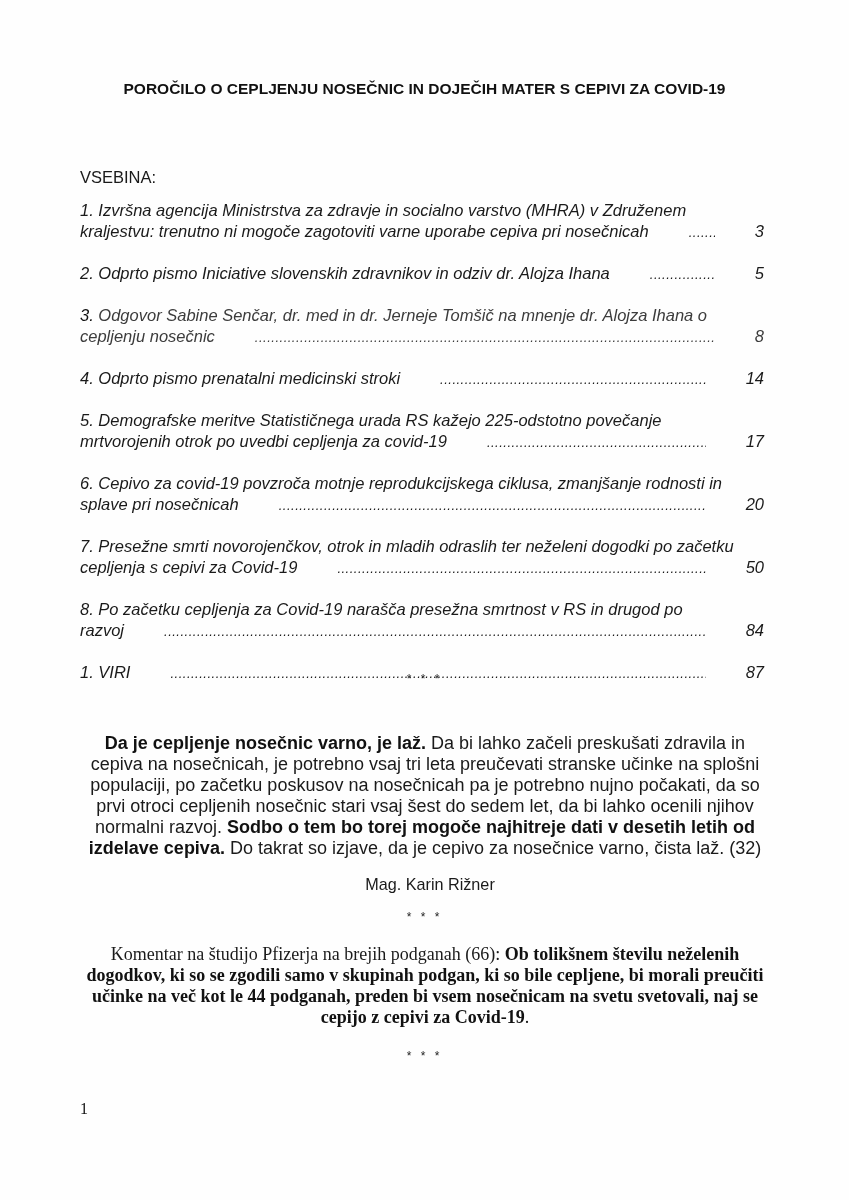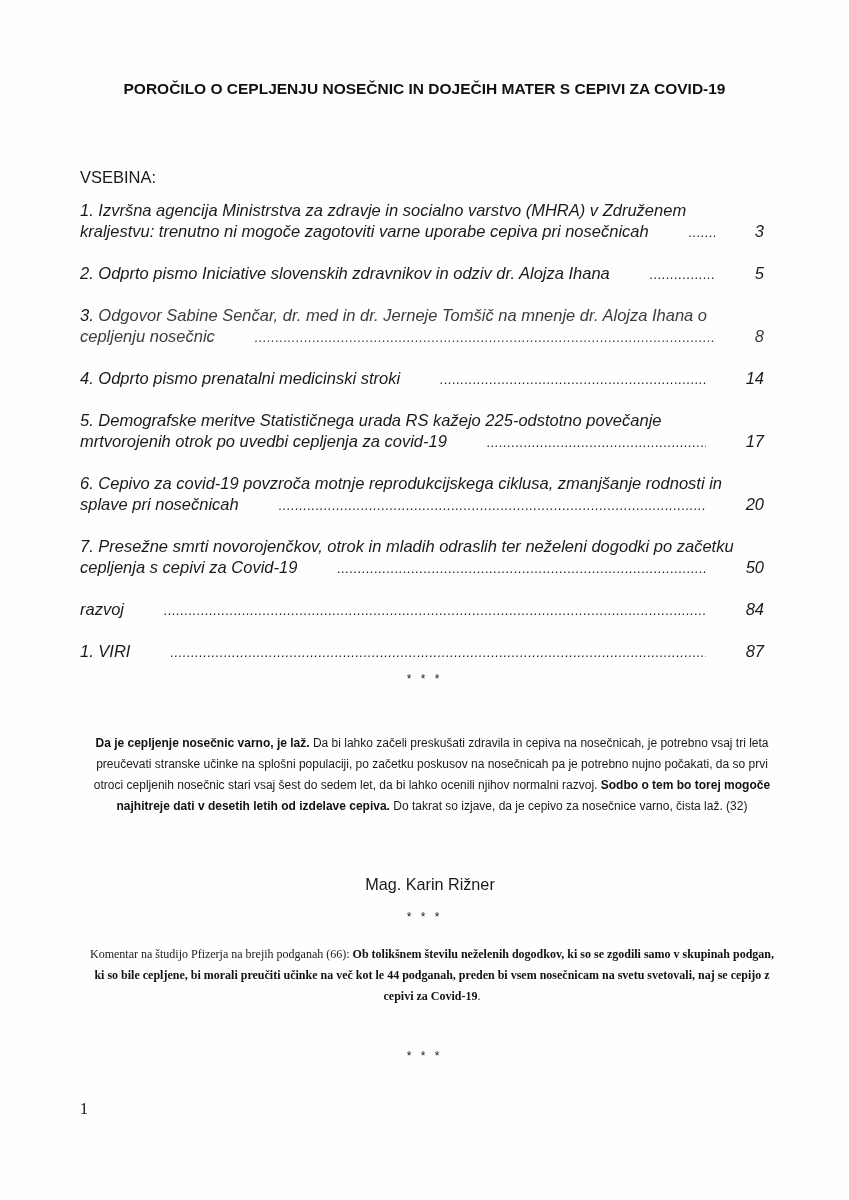--- a/index.html
+++ b/index.html
@@ -81,24 +81,24 @@
     .sep {
       position: absolute;
       left: 0; right: 0;
       text-align: center;
       font-size: 12px;
       letter-spacing: 3px;
       color: #222;
     }
     .para {
       position: absolute;
-      left: 87px;
+      left: 80px;
       width: 690px;
       text-align: center;
-      font-size: 12px;
+      font-size: 18px;
       line-height: 21px;
       color: #1a1a1a;
     }
     .para b { color: #111; }
     .signature {
       position: absolute;
       left: 11px; right: 0;
       top: 875px;
       text-align: center;
       font-size: 16.2px;
@@ -179,20 +179,21 @@
     <div class="toc-item">
       <span class="first-line">7. Presežne smrti novorojenčkov, otrok in mladih odraslih ter neželeni dogodki po začetku</span>
       <span class="last-line">
         <span class="text">cepljenja s cepivi za Covid-19</span>
         <span class="dots"></span>
         <span class="page-num">50</span>
       </span>
     </div>
 
     <div class="toc-item">
+      <span class="first-line">8. Po začetku cepljenja za Covid-19 narašča presežna smrtnost v RS in drugod po</span>
       <span class="last-line">
         <span class="text">razvoj</span>
         <span class="dots"></span>
         <span class="page-num">84</span>
       </span>
     </div>
 
     <div class="toc-item">
       <span class="last-line">
         <span class="text">1. VIRI</span>

